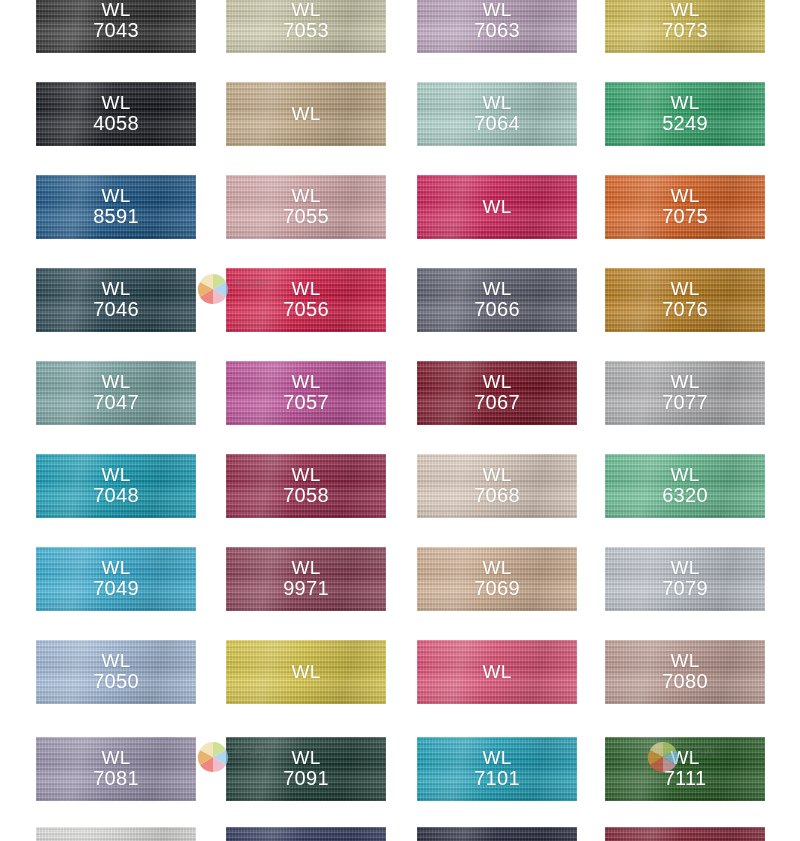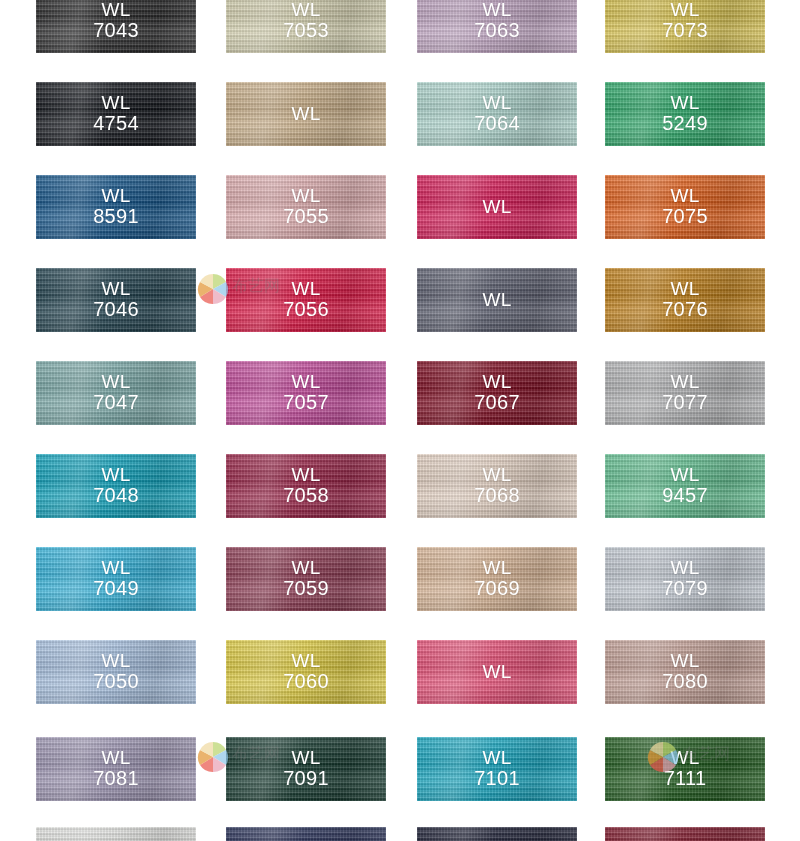--- a/index.html
+++ b/index.html
@@ -103,21 +103,21 @@
   .watermark {
     position: absolute;
     pointer-events: none;
     opacity: 0.88;
   }
   .watermark .wm-cn {
     position: absolute;
     left: 36px;
     top: 4px;
     font-family: Liberation Sans, sans-serif;
-    font-size: 16px;
+    font-size: 11px;
     color: rgba(120,120,120,0.40);
     white-space: nowrap;
   }
 </style>
 </head>
 <body>
 
 <div id="swatch-grid">
     <div class="swatch" style="left: 36px; top: -11px; width: 160px; height: 64px; background: rgb(43, 43, 44);">
       <div class="tex"></div>
@@ -135,21 +135,21 @@
       <div class="label"><span>WL</span><span class="code">7063</span></div>
     </div>
     <div class="swatch" style="left: 605px; top: -11px; width: 160px; height: 64px; background: rgb(220, 198, 82);">
       <div class="tex"></div>
       <div class="sheen"></div>
       <div class="label"><span>WL</span><span class="code">7073</span></div>
     </div>
     <div class="swatch" style="left: 36px; top: 82px; width: 160px; height: 64px; background: rgb(16, 19, 25);">
       <div class="tex"></div>
       <div class="sheen"></div>
-      <div class="label"><span>WL</span><span class="code">4754</span></div>
+      <div class="label"><span>WL</span><span class="code">4058</span></div>
     </div>
     <div class="swatch" style="left: 226px; top: 82px; width: 160px; height: 64px; background: rgb(203, 176, 137);">
       <div class="tex"></div>
       <div class="sheen"></div>
       <div class="label"><span>WL</span></div>
     </div>
     <div class="swatch" style="left: 417px; top: 82px; width: 160px; height: 64px; background: rgb(174, 214, 206);">
       <div class="tex"></div>
       <div class="sheen"></div>
       <div class="label"><span>WL</span><span class="code">7064</span></div>
@@ -185,96 +185,96 @@
       <div class="label"><span>WL</span><span class="code">7046</span></div>
     </div>
     <div class="swatch" style="left: 226px; top: 268px; width: 160px; height: 64px; background: rgb(224, 21, 68);">
       <div class="tex"></div>
       <div class="sheen"></div>
       <div class="label"><span>WL</span><span class="code">7056</span></div>
     </div>
     <div class="swatch" style="left: 417px; top: 268px; width: 160px; height: 64px; background: rgb(90, 93, 110);">
       <div class="tex"></div>
       <div class="sheen"></div>
+      <div class="label"><span>WL</span><span class="code">7066</span></div>
+    </div>
+    <div class="swatch" style="left: 605px; top: 268px; width: 160px; height: 64px; background: rgb(192, 127, 23);">
+      <div class="tex"></div>
+      <div class="sheen"></div>
+      <div class="label"><span>WL</span><span class="code">7076</span></div>
+    </div>
+    <div class="swatch" style="left: 36px; top: 361px; width: 160px; height: 64px; background: rgb(122, 169, 168);">
+      <div class="tex"></div>
+      <div class="sheen"></div>
+      <div class="label"><span>WL</span><span class="code">7047</span></div>
+    </div>
+    <div class="swatch" style="left: 226px; top: 361px; width: 160px; height: 64px; background: rgb(196, 74, 156);">
+      <div class="tex"></div>
+      <div class="sheen"></div>
+      <div class="label"><span>WL</span><span class="code">7057</span></div>
+    </div>
+    <div class="swatch" style="left: 417px; top: 361px; width: 160px; height: 64px; background: rgb(126, 11, 32);">
+      <div class="tex"></div>
+      <div class="sheen"></div>
+      <div class="label"><span>WL</span><span class="code">7067</span></div>
+    </div>
+    <div class="swatch" style="left: 605px; top: 361px; width: 160px; height: 64px; background: rgb(180, 181, 183);">
+      <div class="tex"></div>
+      <div class="sheen"></div>
+      <div class="label"><span>WL</span><span class="code">7077</span></div>
+    </div>
+    <div class="swatch" style="left: 36px; top: 454px; width: 160px; height: 64px; background: rgb(14, 163, 189);">
+      <div class="tex"></div>
+      <div class="sheen"></div>
+      <div class="label"><span>WL</span><span class="code">7048</span></div>
+    </div>
+    <div class="swatch" style="left: 226px; top: 454px; width: 160px; height: 64px; background: rgb(153, 34, 70);">
+      <div class="tex"></div>
+      <div class="sheen"></div>
+      <div class="label"><span>WL</span><span class="code">7058</span></div>
+    </div>
+    <div class="swatch" style="left: 417px; top: 454px; width: 160px; height: 64px; background: rgb(230, 211, 196);">
+      <div class="tex"></div>
+      <div class="sheen"></div>
+      <div class="label"><span>WL</span><span class="code">7068</span></div>
+    </div>
+    <div class="swatch" style="left: 605px; top: 454px; width: 160px; height: 64px; background: rgb(99, 193, 146);">
+      <div class="tex"></div>
+      <div class="sheen"></div>
+      <div class="label"><span>WL</span><span class="code">6320</span></div>
+    </div>
+    <div class="swatch" style="left: 36px; top: 547px; width: 160px; height: 64px; background: rgb(51, 180, 220);">
+      <div class="tex"></div>
+      <div class="sheen"></div>
+      <div class="label"><span>WL</span><span class="code">7049</span></div>
+    </div>
+    <div class="swatch" style="left: 226px; top: 547px; width: 160px; height: 64px; background: rgb(141, 58, 82);">
+      <div class="tex"></div>
+      <div class="sheen"></div>
+      <div class="label"><span>WL</span><span class="code">9971</span></div>
+    </div>
+    <div class="swatch" style="left: 417px; top: 547px; width: 160px; height: 64px; background: rgb(219, 183, 151);">
+      <div class="tex"></div>
+      <div class="sheen"></div>
+      <div class="label"><span>WL</span><span class="code">7069</span></div>
+    </div>
+    <div class="swatch" style="left: 605px; top: 547px; width: 160px; height: 64px; background: rgb(195, 202, 211);">
+      <div class="tex"></div>
+      <div class="sheen"></div>
+      <div class="label"><span>WL</span><span class="code">7079</span></div>
+    </div>
+    <div class="swatch" style="left: 36px; top: 640px; width: 160px; height: 64px; background: rgb(168, 194, 226);">
+      <div class="tex"></div>
+      <div class="sheen"></div>
+      <div class="label"><span>WL</span><span class="code">7050</span></div>
+    </div>
+    <div class="swatch" style="left: 226px; top: 640px; width: 160px; height: 64px; background: rgb(225, 206, 66);">
+      <div class="tex"></div>
+      <div class="sheen"></div>
       <div class="label"><span>WL</span></div>
-    </div>
-    <div class="swatch" style="left: 605px; top: 268px; width: 160px; height: 64px; background: rgb(192, 127, 23);">
-      <div class="tex"></div>
-      <div class="sheen"></div>
-      <div class="label"><span>WL</span><span class="code">7076</span></div>
-    </div>
-    <div class="swatch" style="left: 36px; top: 361px; width: 160px; height: 64px; background: rgb(122, 169, 168);">
-      <div class="tex"></div>
-      <div class="sheen"></div>
-      <div class="label"><span>WL</span><span class="code">7047</span></div>
-    </div>
-    <div class="swatch" style="left: 226px; top: 361px; width: 160px; height: 64px; background: rgb(196, 74, 156);">
-      <div class="tex"></div>
-      <div class="sheen"></div>
-      <div class="label"><span>WL</span><span class="code">7057</span></div>
-    </div>
-    <div class="swatch" style="left: 417px; top: 361px; width: 160px; height: 64px; background: rgb(126, 11, 32);">
-      <div class="tex"></div>
-      <div class="sheen"></div>
-      <div class="label"><span>WL</span><span class="code">7067</span></div>
-    </div>
-    <div class="swatch" style="left: 605px; top: 361px; width: 160px; height: 64px; background: rgb(180, 181, 183);">
-      <div class="tex"></div>
-      <div class="sheen"></div>
-      <div class="label"><span>WL</span><span class="code">7077</span></div>
-    </div>
-    <div class="swatch" style="left: 36px; top: 454px; width: 160px; height: 64px; background: rgb(14, 163, 189);">
-      <div class="tex"></div>
-      <div class="sheen"></div>
-      <div class="label"><span>WL</span><span class="code">7048</span></div>
-    </div>
-    <div class="swatch" style="left: 226px; top: 454px; width: 160px; height: 64px; background: rgb(153, 34, 70);">
-      <div class="tex"></div>
-      <div class="sheen"></div>
-      <div class="label"><span>WL</span><span class="code">7058</span></div>
-    </div>
-    <div class="swatch" style="left: 417px; top: 454px; width: 160px; height: 64px; background: rgb(230, 211, 196);">
-      <div class="tex"></div>
-      <div class="sheen"></div>
-      <div class="label"><span>WL</span><span class="code">7068</span></div>
-    </div>
-    <div class="swatch" style="left: 605px; top: 454px; width: 160px; height: 64px; background: rgb(99, 193, 146);">
-      <div class="tex"></div>
-      <div class="sheen"></div>
-      <div class="label"><span>WL</span><span class="code">9457</span></div>
-    </div>
-    <div class="swatch" style="left: 36px; top: 547px; width: 160px; height: 64px; background: rgb(51, 180, 220);">
-      <div class="tex"></div>
-      <div class="sheen"></div>
-      <div class="label"><span>WL</span><span class="code">7049</span></div>
-    </div>
-    <div class="swatch" style="left: 226px; top: 547px; width: 160px; height: 64px; background: rgb(141, 58, 82);">
-      <div class="tex"></div>
-      <div class="sheen"></div>
-      <div class="label"><span>WL</span><span class="code">7059</span></div>
-    </div>
-    <div class="swatch" style="left: 417px; top: 547px; width: 160px; height: 64px; background: rgb(219, 183, 151);">
-      <div class="tex"></div>
-      <div class="sheen"></div>
-      <div class="label"><span>WL</span><span class="code">7069</span></div>
-    </div>
-    <div class="swatch" style="left: 605px; top: 547px; width: 160px; height: 64px; background: rgb(195, 202, 211);">
-      <div class="tex"></div>
-      <div class="sheen"></div>
-      <div class="label"><span>WL</span><span class="code">7079</span></div>
-    </div>
-    <div class="swatch" style="left: 36px; top: 640px; width: 160px; height: 64px; background: rgb(168, 194, 226);">
-      <div class="tex"></div>
-      <div class="sheen"></div>
-      <div class="label"><span>WL</span><span class="code">7050</span></div>
-    </div>
-    <div class="swatch" style="left: 226px; top: 640px; width: 160px; height: 64px; background: rgb(225, 206, 66);">
-      <div class="tex"></div>
-      <div class="sheen"></div>
-      <div class="label"><span>WL</span><span class="code">7060</span></div>
     </div>
     <div class="swatch" style="left: 417px; top: 640px; width: 160px; height: 64px; background: rgb(232, 79, 119);">
       <div class="tex"></div>
       <div class="sheen"></div>
       <div class="label"><span>WL</span></div>
     </div>
     <div class="swatch" style="left: 605px; top: 640px; width: 160px; height: 64px; background: rgb(196, 160, 150);">
       <div class="tex"></div>
       <div class="sheen"></div>
       <div class="label"><span>WL</span><span class="code">7080</span></div>

